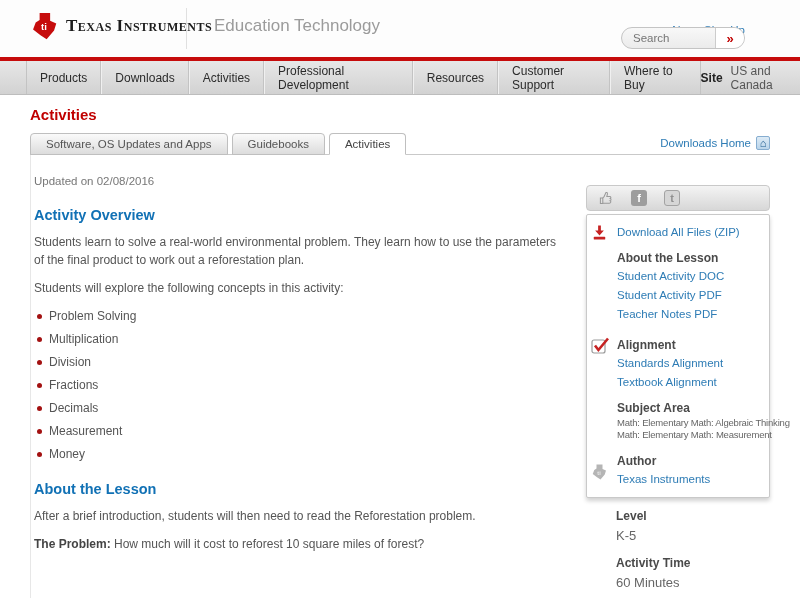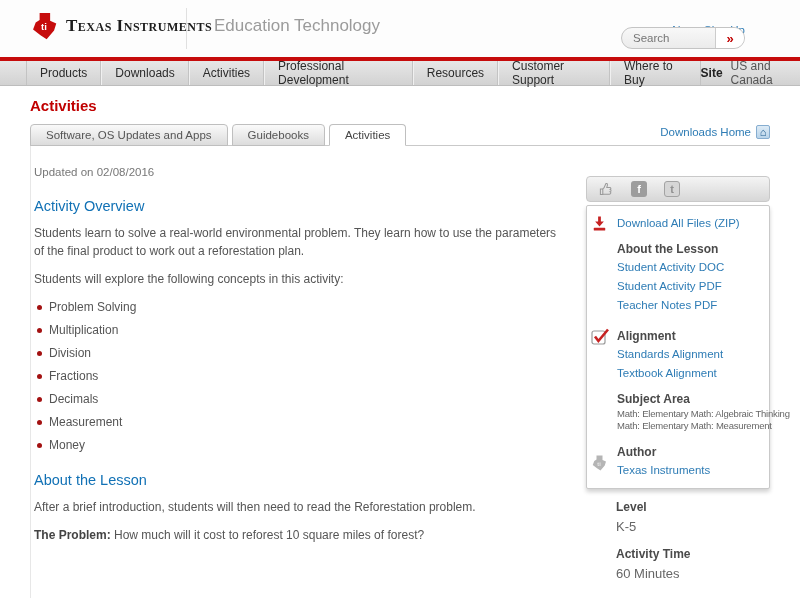--- a/index.html
+++ b/index.html
@@ -14,42 +14,42 @@
   .header-divider { position:absolute; left:186px; top:8px; width:1px; height:41px; background:#e0e0e0; }
   .tagline { position:absolute; left:214px; top:16px; font-size:17px; color:#9b9b9b; }
   .enews { position:absolute; top:24px; right:55px; font-size:11.5px; color:#2e7cb5; text-decoration:none; cursor:pointer; }
   .searchbox { position:absolute; top:27px; right:55px; width:124px; height:22px; border:1px solid #c4c4c4; border-radius:11px; background:linear-gradient(#f8f8f8,#ebebeb); display:flex; overflow:hidden; }
   .searchbox input { flex:1; min-width:0; border:none; outline:none; background:transparent; padding:0 0 0 11px; font-size:11.5px; color:#666; font-family:"Liberation Sans", sans-serif; }
   .search-btn { width:29px; background:#fff; border-left:1px solid #ccc; display:flex; align-items:center; justify-content:center; cursor:pointer; }
   .search-btn span { color:#c00000; font-weight:bold; font-size:13px; line-height:1; }
 
   
   .red-rule { height:4px; background:#c60c0c; }
-  .main-nav { height:25px; background:linear-gradient(#e7e7e7,#d2d2d2); border-bottom:1px solid #bdbdbd; display:flex; align-items:stretch; padding-left:26px; font-size:12px; }
+  .main-nav { height:34px; background:linear-gradient(#e7e7e7,#d2d2d2); border-bottom:1px solid #bdbdbd; display:flex; align-items:stretch; padding-left:26px; font-size:12px; }
   .main-nav a { display:flex; align-items:center; padding:0 13px; color:#2b2b2b; text-decoration:none; border-left:1px solid #f0f0f0; border-right:1px solid #c3c3c3; cursor:pointer; }
   .main-nav a:first-child { border-left:1px solid #c3c3c3; }
   .site-select { margin-left:auto; display:flex; align-items:center; gap:8px; }
   .site-select .lbl { font-weight:bold; color:#222; font-size:12px; }
   .site-select .val { color:#555; font-size:12px; cursor:pointer; }
 
   
   .page-title { margin:11px 0 9px 30px; font-size:15px; font-weight:bold; color:#c00000; }
-  .tab-row { margin:0 30px; display:flex; align-items:center; border-bottom:1px solid #c9c9c9; height:23px; position:relative; }
+  .tab-row { margin:0 30px; display:flex; align-items:flex-end; border-bottom:1px solid #c9c9c9; height:23px; position:relative; }
   .tab { height:22px; line-height:21px; padding:0 15px; margin-right:4px; margin-bottom:-1px; font-size:11.5px; color:#555; background:linear-gradient(#fafafa,#dcdcdc); border:1px solid #bfbfbf; border-radius:4px 4px 0 0; cursor:pointer; white-space:nowrap; }
   .tab.active { background:#fff; color:#444; border-bottom:1px solid #fff; }
   .downloads-home { margin-left:auto; display:flex; align-items:center; gap:5px; margin-bottom:4px; cursor:pointer; text-decoration:none; }
   .downloads-home .txt { font-size:11.5px; color:#2e7cb5; }
   .home-ic { width:14px; height:14px; border:1px solid #86add0; border-radius:2px; background:linear-gradient(#ddebf6,#b9d4ea); color:#1f5c8f; font-size:11px; line-height:12px; text-align:center; }
 
   
   .tab-content { margin:0 30px; border-left:1px solid #e7e7e7; display:flex; min-height:457px; }
   .main-col { flex:1; padding:16px 18px 0 3px; }
   .doc-title { font-size:14.5px; font-weight:bold; color:#c00000; }
   .updated { margin-top:4px; font-size:11.5px; color:#777; }
-  .sect-h { margin-top:20px; font-size:14.5px; font-weight:normal; color:#1171b5; }
+  .sect-h { margin-top:20px; font-size:14.5px; font-weight:bold; color:#1171b5; }
   .para { margin-top:10px; font-size:12px; line-height:1.5; color:#555; max-width:538px; }
   .blist { list-style:none; margin-top:12px; }
   .blist li { position:relative; padding-left:15px; margin-bottom:9px; font-size:12px; color:#555; }
   .blist li::before { content:""; position:absolute; left:3px; top:5px; width:5px; height:5px; border-radius:50%; background:#a31111; }
   .plabel { font-weight:bold; color:#444; }
 
   
   .sidebar { width:184px; flex:none; margin-top:30px; }
   .social-bar { height:26px; border:1px solid #c9c9c9; border-radius:4px; background:linear-gradient(#f4f4f4,#d7d7d7); display:flex; align-items:center; gap:17px; padding-left:11px; margin-bottom:3px; }
   .soc { width:16px; height:16px; cursor:pointer; }

